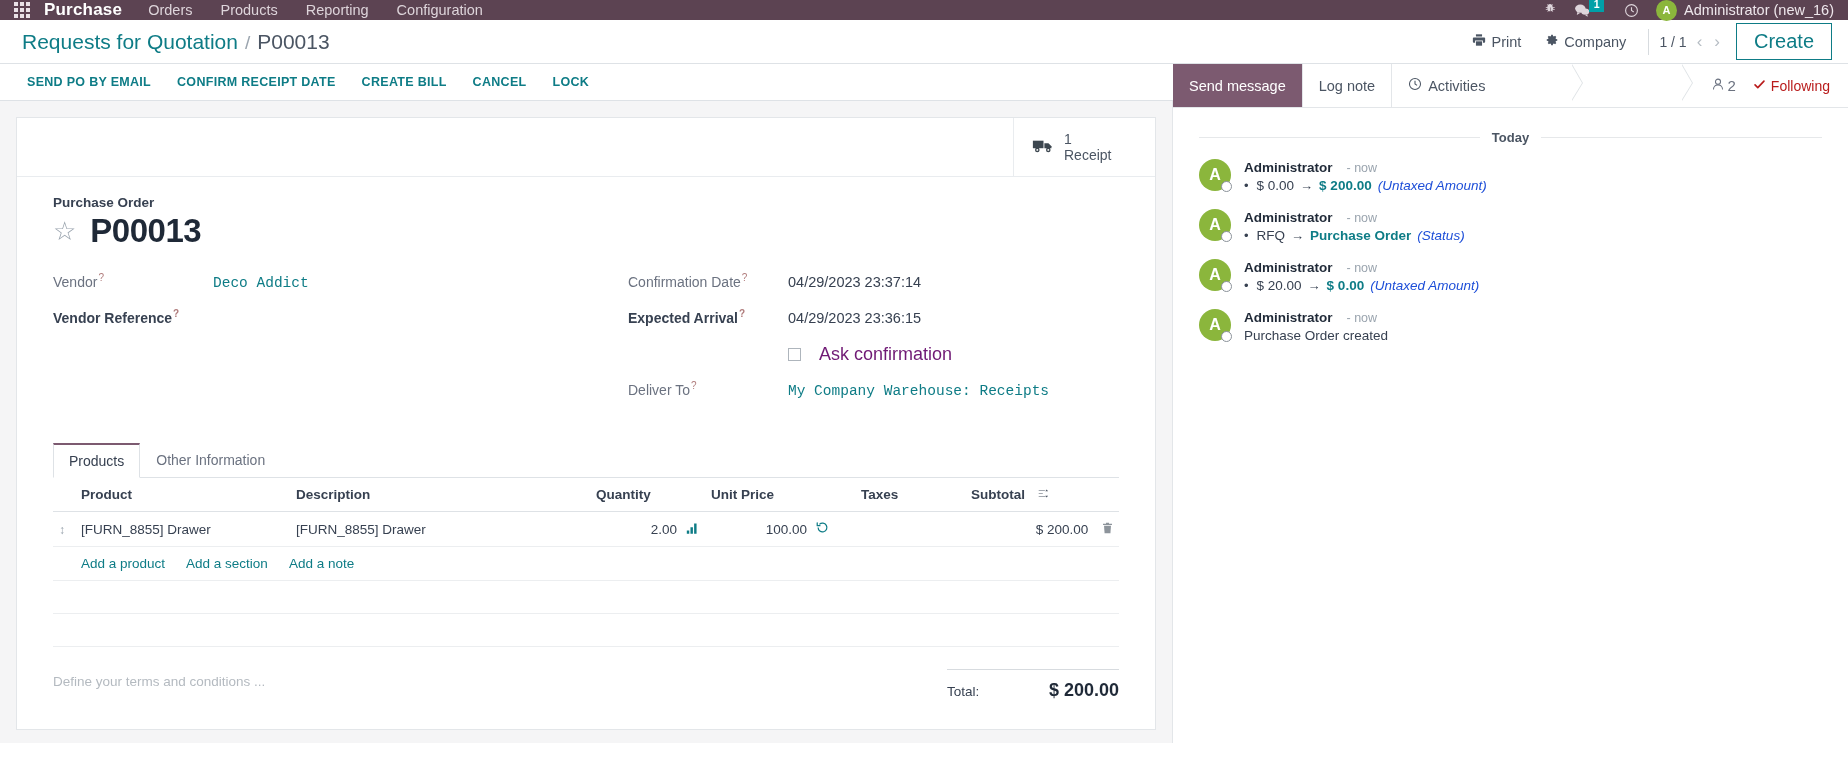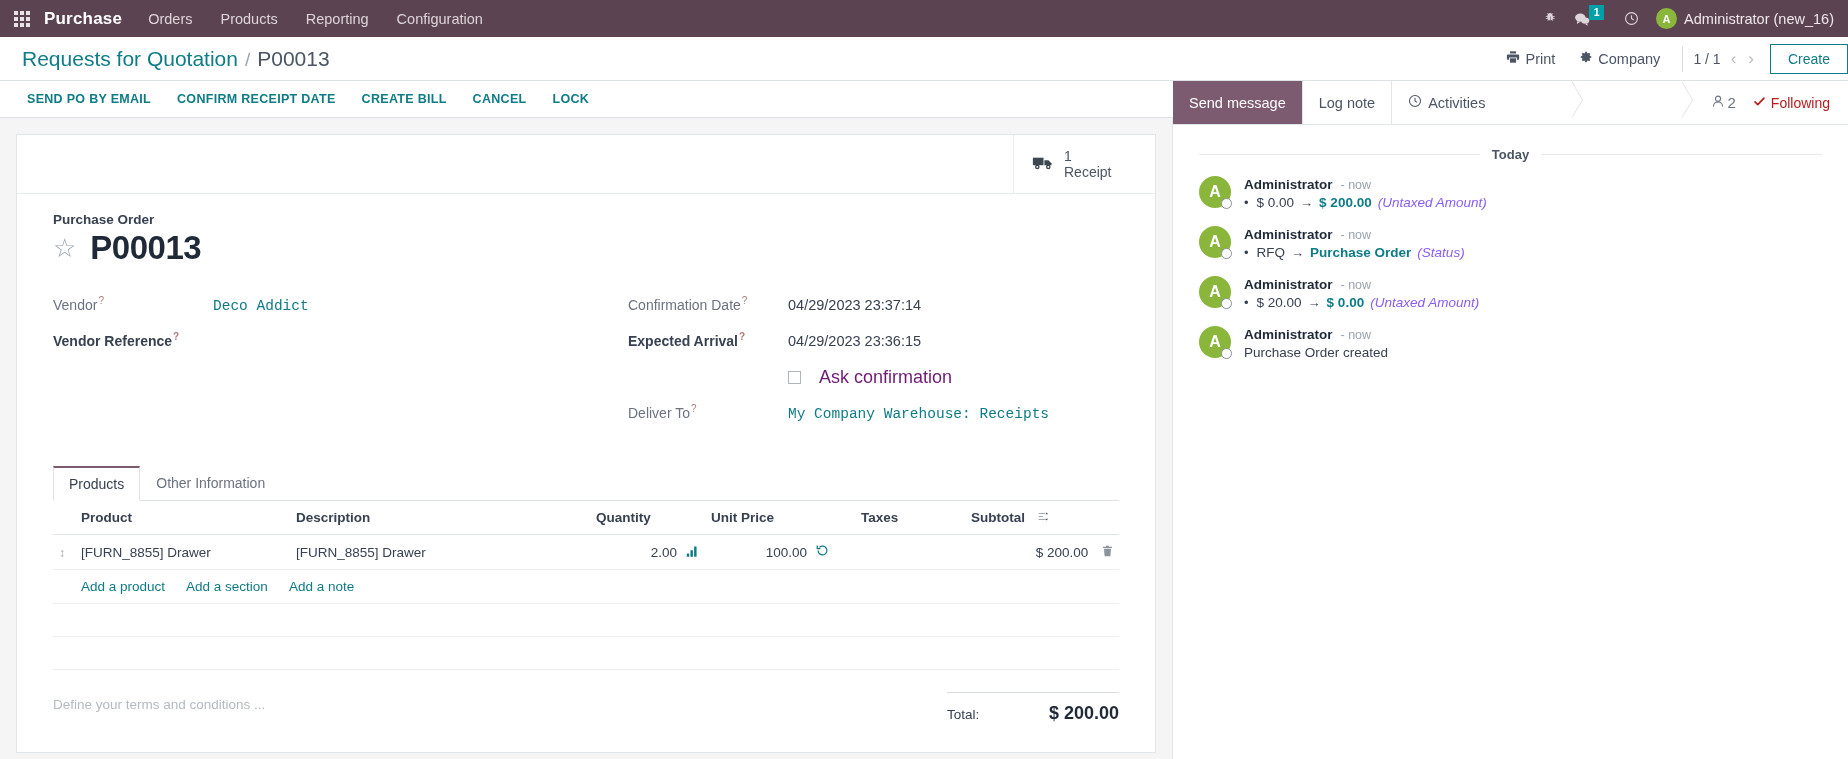--- a/index.html
+++ b/index.html
@@ -7,21 +7,21 @@
     width: 1848px; height: 759px;
     font-family: "Liberation Sans", sans-serif;
     background: #ffffff;
     overflow: hidden;
     -webkit-font-smoothing: antialiased;
   }
   body { font-size: 15px; color: #374151; }
 
   
   .navbar {
-    height: 37px; background: #5c4352; display: flex; align-items: center;
+    height: 20px; background: #5c4352; display: flex; align-items: center;
     padding: 0 14px; color: #e9e2e7; position: relative;
   }
   .apps-grid { display: grid; grid-template-columns: repeat(3,4px); grid-template-rows: repeat(3,4px);
     gap: 2px; margin-right: 14px; cursor: pointer; }
   .apps-grid i { display: block; width: 4px; height: 4px; background: #e9e2e7; }
   .brand { font-size: 17px; font-weight: bold; color: #ffffff; margin-right: 26px; letter-spacing: .2px; cursor: pointer; }
   .nav-menu { display: flex; gap: 28px; }
   .nav-menu a { color: #ded5db; font-size: 14.5px; text-decoration: none; cursor: pointer; }
   .nav-right { margin-left: auto; display: flex; align-items: center; gap: 17px; }
   .nav-icon { color: #ded5db; cursor: pointer; display: flex; align-items: center; }
@@ -34,38 +34,38 @@
   .user-box { display: flex; align-items: center; gap: 7px; cursor: pointer; }
   .avatar-sm {
     width: 21px; height: 21px; border-radius: 50%; background: #8bb63c; color: #fff;
     font-size: 11px; display: flex; align-items: center; justify-content: center; font-weight: bold;
   }
   .user-name { font-size: 14.5px; color: #eee7ec; }
 
   
   .cp {
     height: 44px; border-bottom: 1px solid #dee2e6; display: flex; align-items: center;
-    background: #fff; padding-left: 22px; 
+    background: #fff; padding-left: 22px; padding-right: 16px;
   }
   .breadcrumb { font-size: 21px; color: #1f7a8c; display: flex; align-items: baseline; gap: 7px; }
   .breadcrumb .bc-link { color: #0e7c86; cursor: pointer; }
   .breadcrumb .bc-sep { color: #9aa4ae; font-size: 19px; }
   .breadcrumb .bc-cur { color: #4b5563; }
   .cp-right { margin-left: auto; display: flex; align-items: center; gap: 0; }
   .cp-btn {
     background: none; border: none; font-size: 14.5px; color: #4b5563;
     display: flex; align-items: center; gap: 5px; cursor: pointer;
     padding: 4px 12px; font-family: inherit;
   }
   .cp-div { width: 1px; height: 26px; background: #d7dbdf; margin: 0 10px; }
   .pager { display: flex; align-items: center; gap: 8px; font-size: 14px; color: #4b5563; }
   .pager .pg-count { cursor: pointer; }
   .pg-arrow { color: #b6bdc4; font-size: 17px; cursor: pointer; padding: 0 2px; line-height: 1; }
   .create-btn {
-    border: 1px solid #0e7c86; color: #0e7c86; background: #fff; font-size: 14px;
+    border: 1px solid #0e7c86; color: #0e7c86; background: #fff; font-size: 20px;
     padding: 6px 17px; margin-left: 14px; cursor: pointer; font-family: inherit; font-weight: 500;
   }
 
   
   .statusbar {
     height: 37px; border-bottom: 1px solid #dee2e6; display: flex; align-items: stretch;
     background: #fff;
   }
   .sb-left { display: flex; align-items: stretch; padding-left: 14px; }
   .sb-btn {
@@ -114,21 +114,21 @@
   .bb-num { font-size: 14px; color: #4b5563; display: block; }
   .bb-lbl { font-size: 14px; color: #4b5563; display: block; }
 
   
   .form-pad { padding: 4px 36px 0 36px; }
   .oe-title-lbl { font-size: 13.5px; font-weight: bold; color: #374151; margin-top: 14px; }
   .oe-title-row { display: flex; align-items: center; gap: 14px; margin-top: 2px; }
   .star { color: #9aa4ae; font-size: 26px; line-height: 1; cursor: pointer; }
   .rec-name { font-size: 33px; font-weight: bold; color: #1f2937; letter-spacing: -.5px; }
 
-  .fgroups { display: flex; margin-top: 28px; }
+  .fgroups { display: flex; margin-top: 22px; }
   .fgroup { width: 50%; }
   .fgroup.right { padding-left: 42px; }
   .frow { display: flex; align-items: baseline; min-height: 27px; margin-bottom: 9px; }
   .flabel {
     width: 160px; flex: none; font-size: 14px; color: #6b7280; font-weight: normal;
     white-space: nowrap;
   }
   .flabel.bold { color: #374151; font-weight: bold; }
   .fq { color: #b07c7c; font-size: 10px; vertical-align: super; margin-left: 1px; cursor: help; }
   .fval { font-size: 14.5px; color: #374151; }
@@ -210,29 +210,29 @@
   .av-wrap { position: relative; flex: none; width: 32px; height: 32px; }
   .av {
     width: 32px; height: 32px; border-radius: 50%; background: #8bb63c; color: #fff;
     display: flex; align-items: center; justify-content: center; font-size: 16px; font-weight: 600;
   }
   .av-dot {
     position: absolute; right: -1px; bottom: -1px; width: 11px; height: 11px; border-radius: 50%;
     background: #fff; border: 1.5px solid #8a9199;
   }
   .msg-body { padding-top: 1px; min-width: 0; }
-  .msg-head { display: flex; align-items: baseline; gap: 8px; }
+  .msg-head { display: flex; align-items: baseline; gap: 14px; }
   .msg-auth { font-size: 13.5px; font-weight: bold; color: #1f2937; cursor: pointer; }
   .msg-time { font-size: 12.5px; color: #9aa4ae; }
   .msg-line { font-size: 13.5px; color: #374151; margin-top: 3px; display: flex; align-items: baseline; gap: 6px; }
   .bullet { color: #374151; font-size: 13px; margin-right: 2px; }
   .track-old { color: #374151; }
   .track-new { color: #0e7c86; font-weight: 600; }
   .track-arrow { color: #374151; font-size: 13px; }
-  .track-field { color: #8b5cf6; font-style: italic; }
+  .track-field { color: #1d4ed8; font-style: italic; }
   .msg-plain { font-size: 13.5px; color: #374151; margin-top: 3px; }
 </style>
 </head>
 <body>
 
 <div class="navbar">
   <div class="apps-grid">
     <i></i>
       <i></i>
       <i></i>

